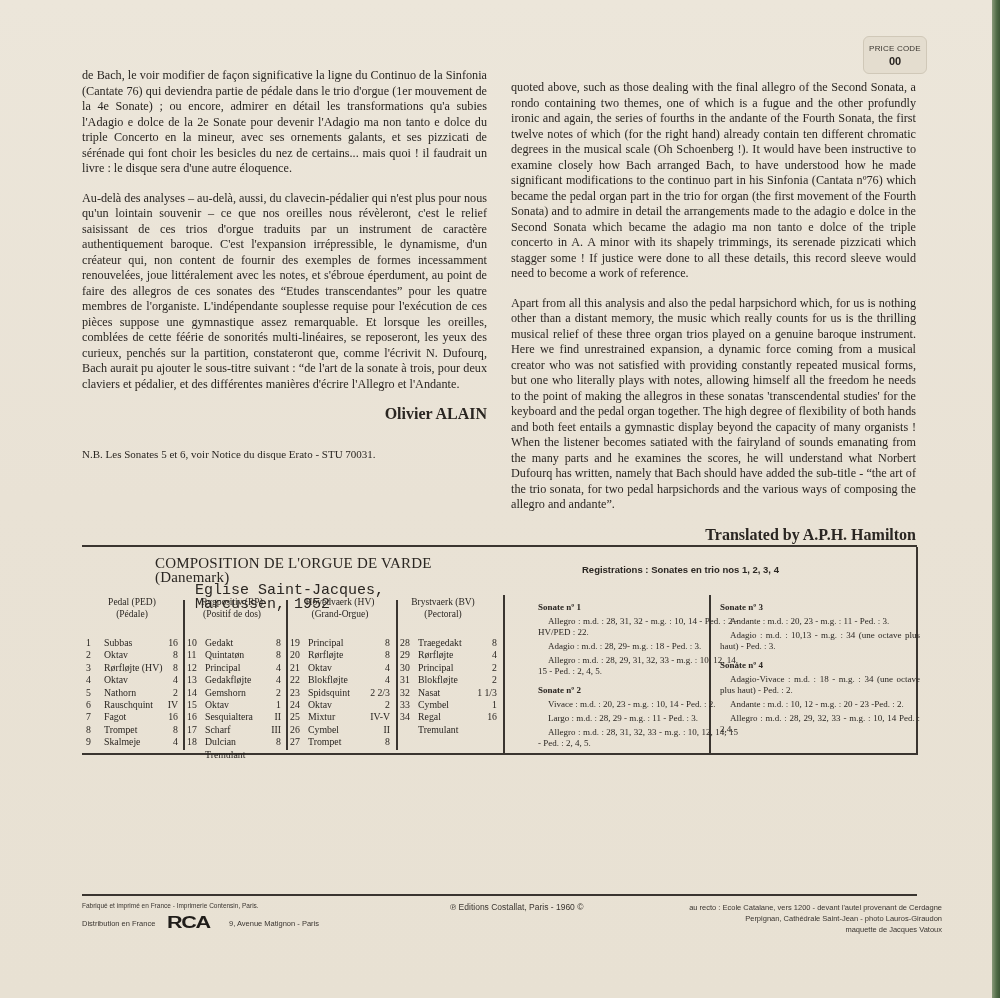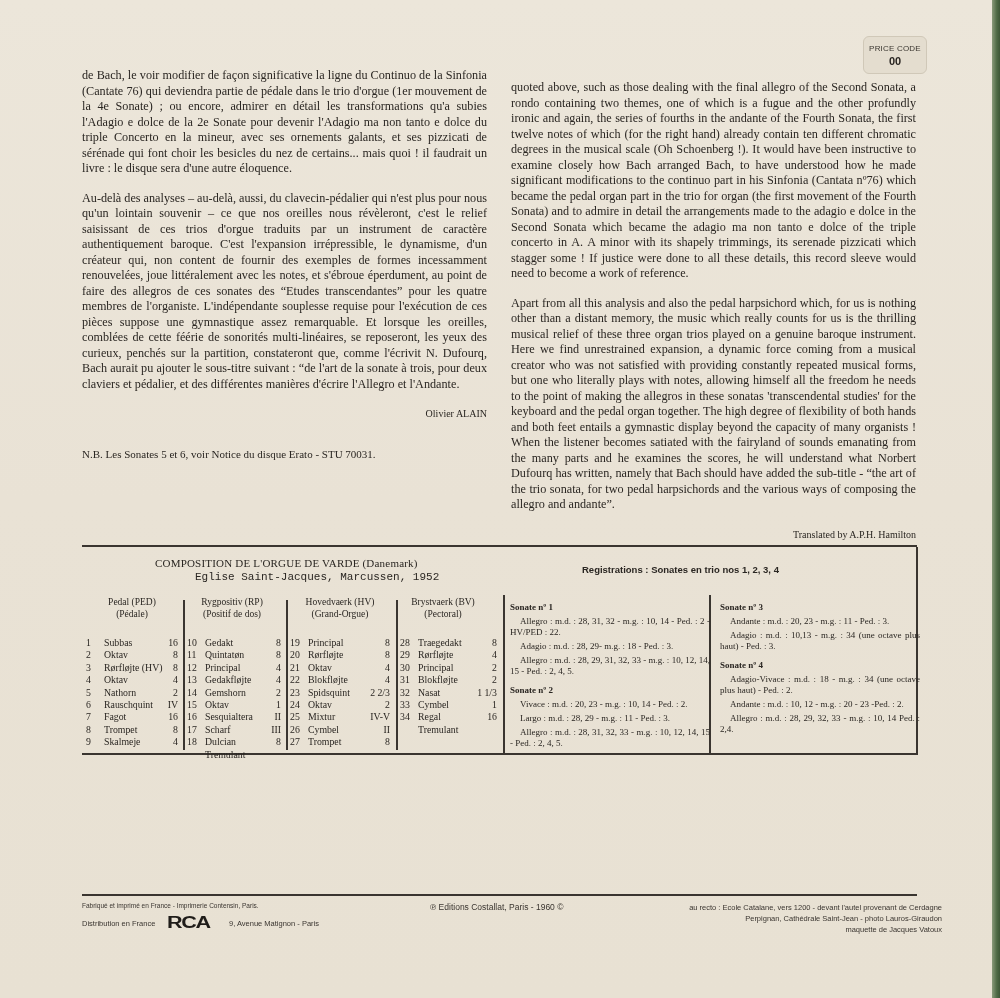--- a/index.html
+++ b/index.html
@@ -22,28 +22,28 @@
     border:1px solid #d0c8b8; border-radius:6px; background:#e4ddcf;
     text-align:center; font-family:"Liberation Sans", sans-serif;
   }
   .price-label { font-size:8px; color:#3a3630; margin-top:7px; letter-spacing:0.2px; }
   .price-value { font-size:11px; font-weight:bold; color:#2a2622; margin-top:2px; }
 
   .col { position:absolute; font-size:12.2px; line-height:15.5px; text-align:justify; }
   .col-left { left:82px; top:68px; width:405px; }
   .col-right { left:511px; top:80px; width:405px; }
   .para { margin:0 0 14px 0; }
-  .sig { text-align:right; font-weight:normal; font-size:10px; margin-top:14px; }
+  .sig { text-align:right; font-weight:bold; font-size:16px; margin-top:14px; }
   .nb { position:absolute; left:82px; top:448px; font-size:11px; }
 
   .rule { position:absolute; left:82px; width:835px; height:2px; background:#3a3530; }
   .rule-top { top:545px; }
   .rule-bot { top:894px; }
 
-  .comp-title { position:absolute; left:155px; top:556px; width:300px; text-align:left; font-size:11px; line-height:14px; }
+  .comp-title { position:absolute; left:155px; top:556px; width:300px; text-align:left; font-size:15px; line-height:14px; }
   .comp-title .t1 { letter-spacing:0.2px; }
   .comp-title .t2 { padding-left:40px;font-family:Liberation Mono, monospace; }
   .reg-title { position:absolute; left:582px; top:564px; font-family:"Liberation Sans", sans-serif; font-weight:bold; font-size:9.5px; }
 
   .div-cap { position:absolute; top:596px; font-size:9.5px; line-height:12px; text-align:center; width:100px; }
   .vline { position:absolute; width:1.5px; background:#3a3530; }
 
   .stops { position:absolute; top:637px; font-size:9.8px; line-height:12.4px; }
   .stop { display:flex; }
   .stop .n { width:18px; }
@@ -52,21 +52,21 @@
 
   .reg-col { position:absolute; top:602px; width:200px; font-size:9px; line-height:11px; text-align:justify; }
   .reg-col .son { font-weight:bold; margin:0 0 3px 0; }
   .reg-col .mv { margin:0 0 3px 0; text-indent:10px; }
   .reg-col .gap { height:5px; }
 
   .foot { position:absolute; font-family:"Liberation Sans", sans-serif; color:#3a3530; }
   .f1 { left:82px; top:902px; font-size:6.5px; }
   .f2 { left:82px; top:914px; font-size:7.5px; display:flex; align-items:center; gap:12px; }
   .rca { font-family:"Liberation Sans", sans-serif; font-weight:bold; font-size:16px; letter-spacing:-1px; transform:scaleX(1.35); transform-origin:left; display:inline-block; margin-right:18px; color:#1f1c19;}
-  .f3 { left:430px; top:902px; font-size:8.5px; }
+  .f3 { left:450px; top:902px; font-size:8.5px; }
   .f4 { left:620px; top:902px; width:322px; font-size:7.5px; text-align:right; line-height:11px; }
 </style>
 </head>
 <body>
 
 <div class="sleeve">
 
   <div class="spine"></div>
 
   <div class="price-box">
@@ -305,21 +305,21 @@
         <span class="nm">Regal</span>
         <span class="ft">16</span>
       </div>
     <div class="stop">
         <span class="n"></span>
         <span class="nm">Tremulant</span>
         <span class="ft"></span>
       </div>
   </div>
 
-  <div class="reg-col" style="left:510px;">
+  <div class="reg-col" style="left:538px;">
     <div class="son">Sonate nº 1</div>
     <div class="mv">Allegro : m.d. : 28, 31, 32 - m.g. : 10, 14 - Ped. : 2 - HV/PED : 22.</div>
     <div class="mv">Adagio : m.d. : 28, 29- m.g. : 18 - Ped. : 3.</div>
     <div class="mv">Allegro : m.d. : 28, 29, 31, 32, 33 - m.g. : 10, 12, 14, 15 - Ped. : 2, 4, 5.</div>
     <div class="gap"></div>
     <div class="son">Sonate nº 2</div>
     <div class="mv">Vivace : m.d. : 20, 23 - m.g. : 10, 14 - Ped. : 2.</div>
     <div class="mv">Largo : m.d. : 28, 29 - m.g. : 11 - Ped. : 3.</div>
     <div class="mv">Allegro : m.d. : 28, 31, 32, 33 - m.g. : 10, 12, 14, 15 - Ped. : 2, 4, 5.</div>
   </div>

